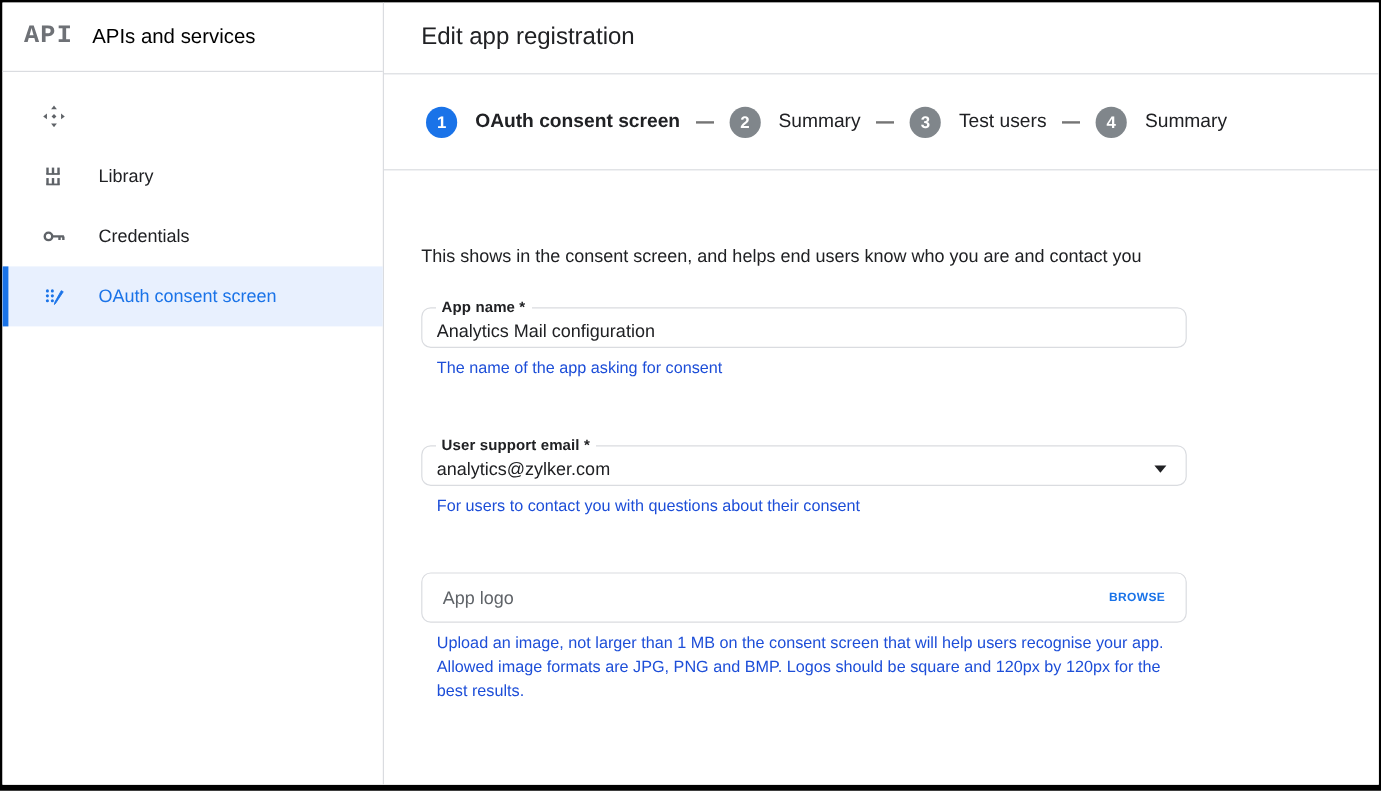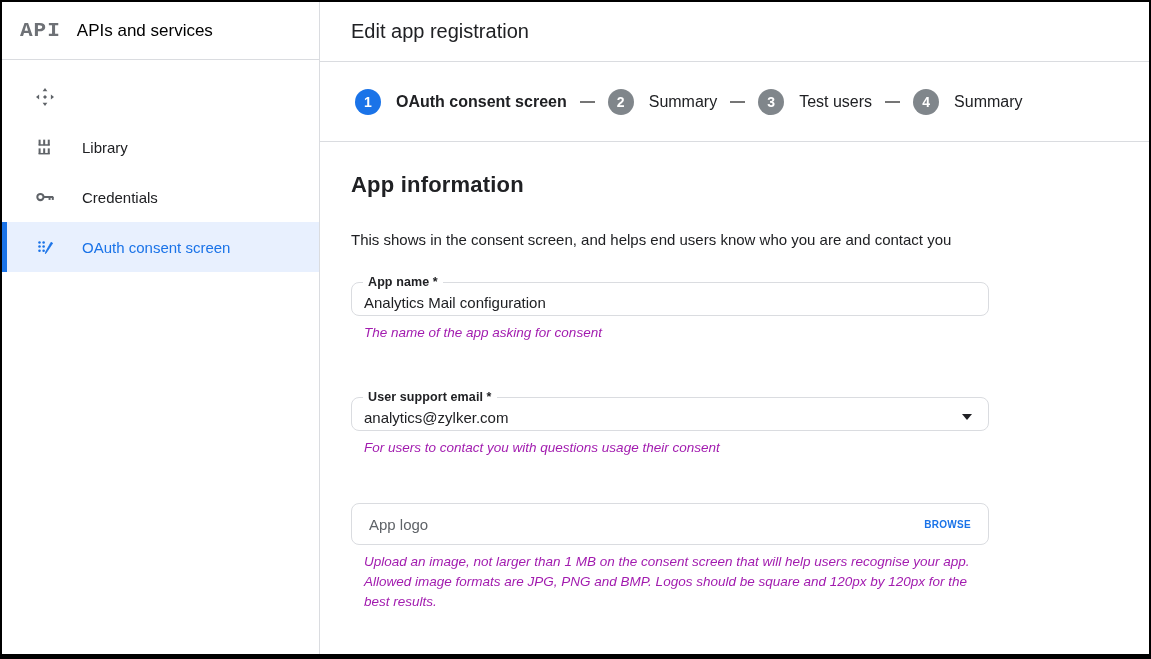--- a/index.html
+++ b/index.html
@@ -106,21 +106,21 @@
     font-size:15px; color:#202124; flex:1; padding:0;
   }
   .dropdown-arrow {
     width:0; height:0; margin-right:4px; cursor:pointer;
     border-left:5px solid transparent;
     border-right:5px solid transparent;
     border-top:6px solid #202124;
     flex:none;
   }
   .helper {
-    margin:7px 0 0 13px; font-size:13.5px; color:#a21caf; line-height:20px;font-style:italic;
+    margin:7px 0 0 13px; font-size:13.5px; color:#1d4ed8; line-height:20px;
   }
   .group-appname { margin-top:22px; }
   .group-email { margin-top:47px; }
   .group-logo { margin-top:45px; }
   .logo-box {
     border:1px solid #dadce0; border-radius:8px;
     height:42px; display:flex; align-items:center;
     padding:0 17px;
   }
   .logo-placeholder { font-size:15px; color:#5f6368; flex:1; }
@@ -226,42 +226,41 @@
         <span class="step-label">Test users</span>
       </div>
       <span class="step-connector"></span>
       <div class="step">
         <span class="step-circle">4</span>
         <span class="step-label">Summary</span>
       </div>
     </div>
 
     <div class="form-area">
-      <h2 class="section-title">App information</h2>
       <p class="section-desc">This shows in the consent screen, and helps end users know who you are and contact you</p>
 
       <div class="field-group group-appname">
         <fieldset class="field-box">
           <legend>App name *</legend>
           <div class="field-row">
             <input type="text" value="Analytics Mail configuration" style="">
           </div>
         </fieldset>
         <div class="helper">The name of the app asking for consent</div>
       </div>
 
       <div class="field-group group-email">
         <fieldset class="field-box">
           <legend>User support email *</legend>
           <div class="field-row">
             <input type="text" value="analytics@zylker.com" style="">
             <span class="dropdown-arrow"></span>
           </div>
         </fieldset>
-        <div class="helper">For users to contact you with questions usage their consent</div>
+        <div class="helper">For users to contact you with questions about their consent</div>
       </div>
 
       <div class="field-group group-logo">
         <div class="logo-box">
           <span class="logo-placeholder">App logo</span>
           <button class="browse-btn">BROWSE</button>
         </div>
         <div class="helper helper-logo">Upload an image, not larger than 1 MB on the consent screen that will help users recognise your app. Allowed image formats are JPG, PNG and BMP. Logos should be square and 120px by 120px for the best results.</div>
       </div>
     </div>

